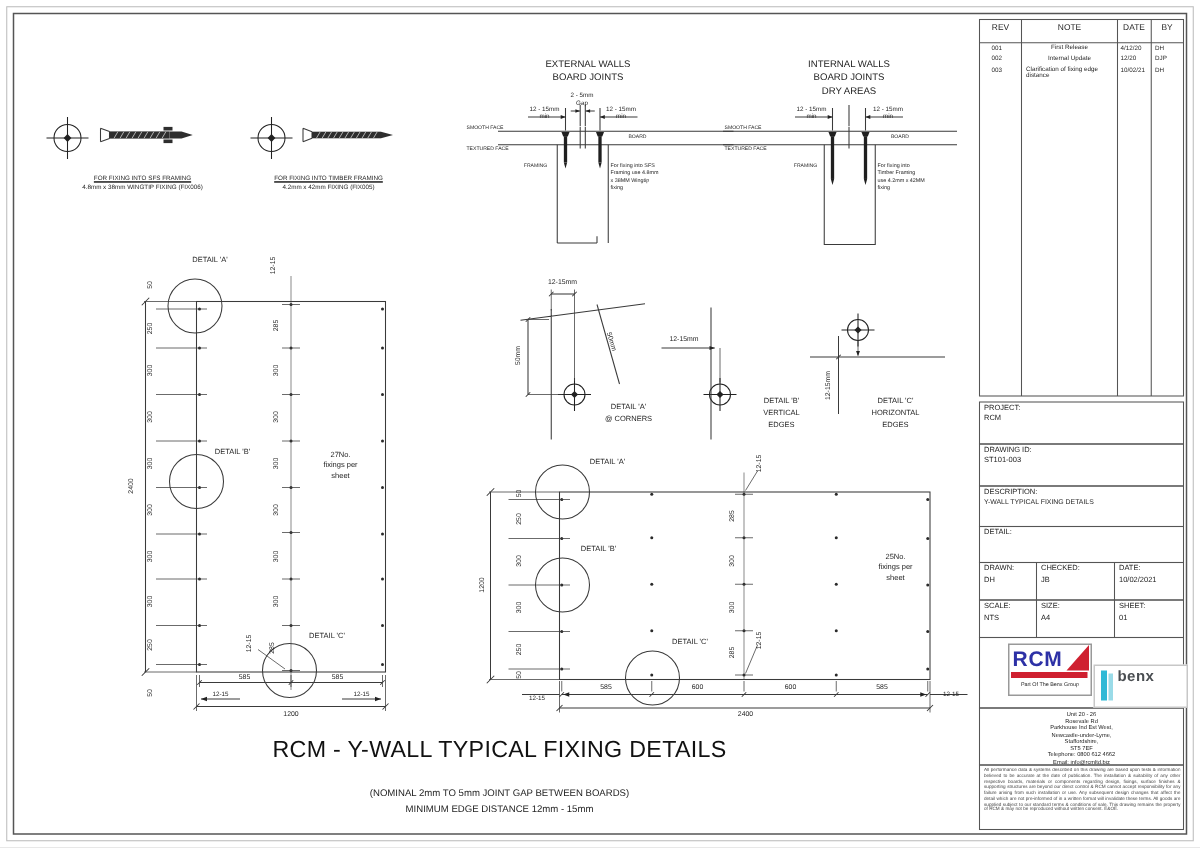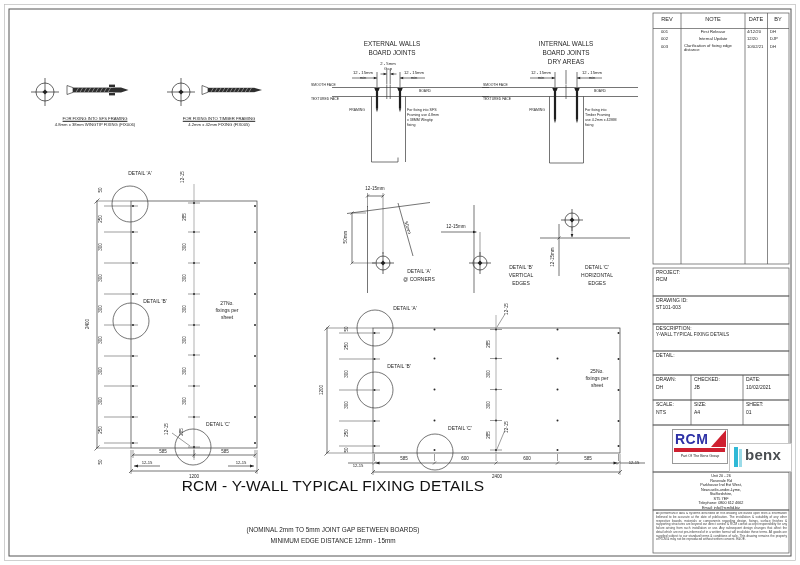--- a/index.html
+++ b/index.html
@@ -21,21 +21,21 @@
   .blocklabel{font-size:5px;color:#222;}
   .wrapnote{white-space:normal;text-align:left;}
   .rcm-logo{position:absolute;left:672px;top:429px;width:54px;height:33px;border:1px solid #999;background:#fff;}
   .rcm-text{position:absolute;left:2px;top:1px;font-size:14px;font-weight:bold;color:#2d31a6;letter-spacing:.5px;}
   .rcm-tri{position:absolute;right:1px;top:0;width:0;height:0;border-bottom:17px solid #cf2030;border-left:15px solid transparent;}
   .rcm-bar{position:absolute;left:1px;top:18px;width:51px;height:3.5px;background:#cf2030;}
   .rcm-sub{position:absolute;left:0;top:24px;width:54px;text-align:center;font-size:3.6px;color:#222;}
   .benx-logo{position:absolute;left:729px;top:443px;width:61px;height:27px;border:1px solid #c7c7c7;background:#fff;}
   .benx-bar1{position:absolute;left:4px;top:3px;width:4px;height:20px;background:#2fb9d6;}
   .benx-bar2{position:absolute;left:9px;top:5px;width:3px;height:18px;background:#9adbe8;}
-  .benx-text{position:absolute;left:15px;top:2px;font-size:15px;font-weight:bold;color:#4a4e52;letter-spacing:.3px;}
+  .benx-text{position:absolute;left:15px;top:2px;font-size:10px;font-weight:bold;color:#4a4e52;letter-spacing:.3px;}
   .addr{position:absolute;left:654px;top:474px;width:134px;text-align:center;font-size:3.8px;color:#222;line-height:1.2;}
   .disc{position:absolute;left:656px;top:512px;width:131px;height:39px;font-size:3.1px;color:#444;text-align:justify;line-height:1.22;overflow:hidden;}
 </style>
 </head>
 <body>
 
 <div class="page">
 
 <svg class="cad" width="800" height="565" viewBox="0 0 800 565" fill="none" stroke="#3a3a3a" stroke-width="0.7">
 
@@ -361,21 +361,21 @@
 <span class="t c f5" style="left:419px;top:280px">@ CORNERS</span>
 <span class="t c f45" style="left:456px;top:227px">12-15mm</span>
 <span class="t c f5" style="left:521px;top:268px">DETAIL 'B'</span>
 <span class="t c f5" style="left:521px;top:276px">VERTICAL</span>
 <span class="t c f5" style="left:521px;top:284px">EDGES</span>
 <span class="t r f45" style="left:553px;top:257px">12-15mm</span>
 <span class="t c f5" style="left:597px;top:268px">DETAIL 'C'</span>
 <span class="t c f5" style="left:597px;top:276px">HORIZONTAL</span>
 <span class="t c f5" style="left:597px;top:284px">EDGES</span>
 
-<span class="t c title-main" style="left:333px;top:486px">RCM - Y-WALL TYPICAL FIXING DETAILS</span>
+<span class="t c title-main" style="left:333px;top:501px">RCM - Y-WALL TYPICAL FIXING DETAILS</span>
 <span class="t c f6" style="left:333px;top:530px">(NOMINAL 2mm TO 5mm JOINT GAP BETWEEN BOARDS)</span>
 <span class="t c f6" style="left:333px;top:541px">MINIMUM EDGE DISTANCE 12mm - 15mm</span>
 
 <span class="t c f55" style="left:667px;top:20px">REV</span>
 <span class="t c f55" style="left:713px;top:20px">NOTE</span>
 <span class="t c f55" style="left:756px;top:20px">DATE</span>
 <span class="t c f55" style="left:778px;top:20px">BY</span>
 <span class="t f4" style="left:661px;top:30px">001</span>
 <span class="t c f4" style="left:713px;top:32px">First Release</span>
 <span class="t f4" style="left:747px;top:30px">4/12/20</span>

